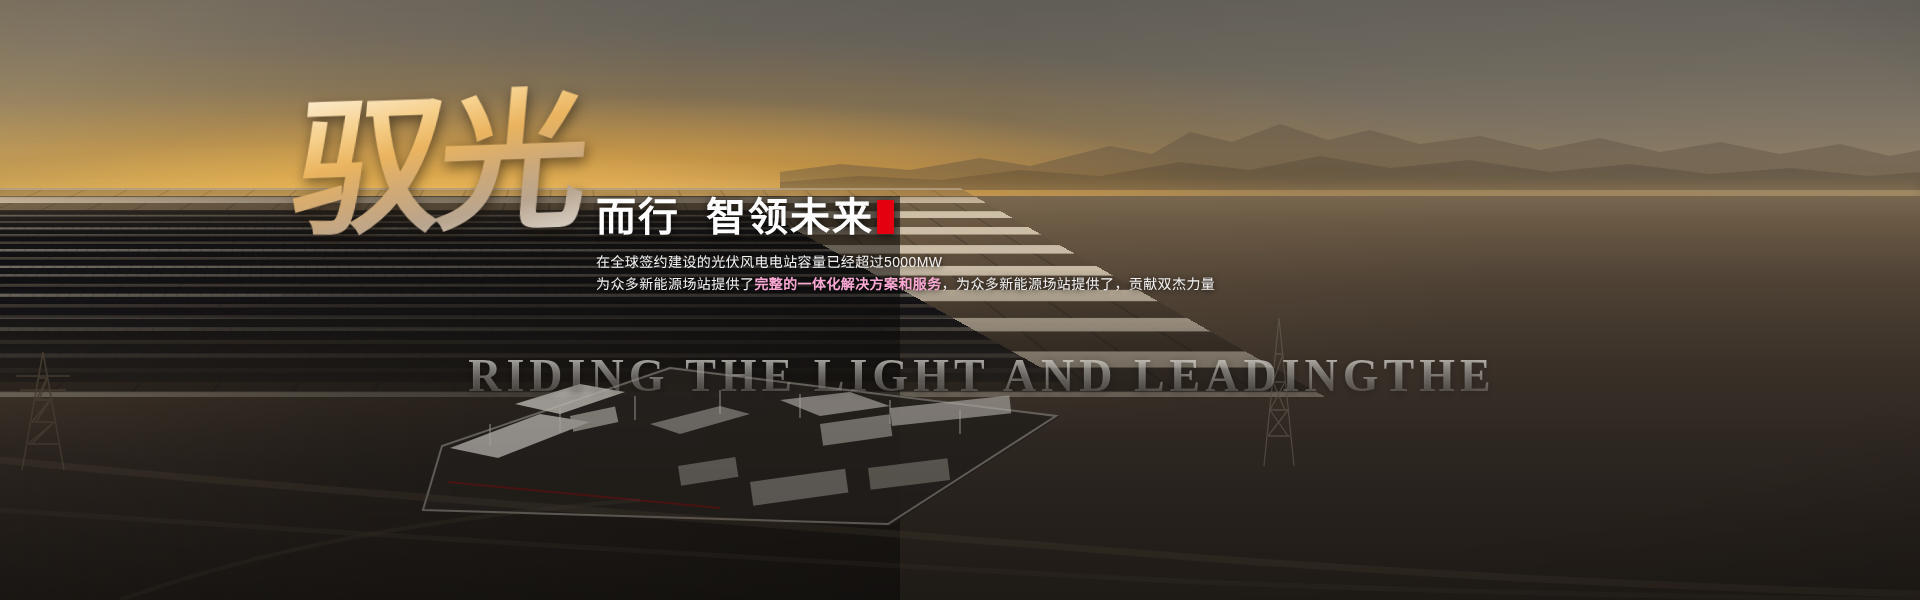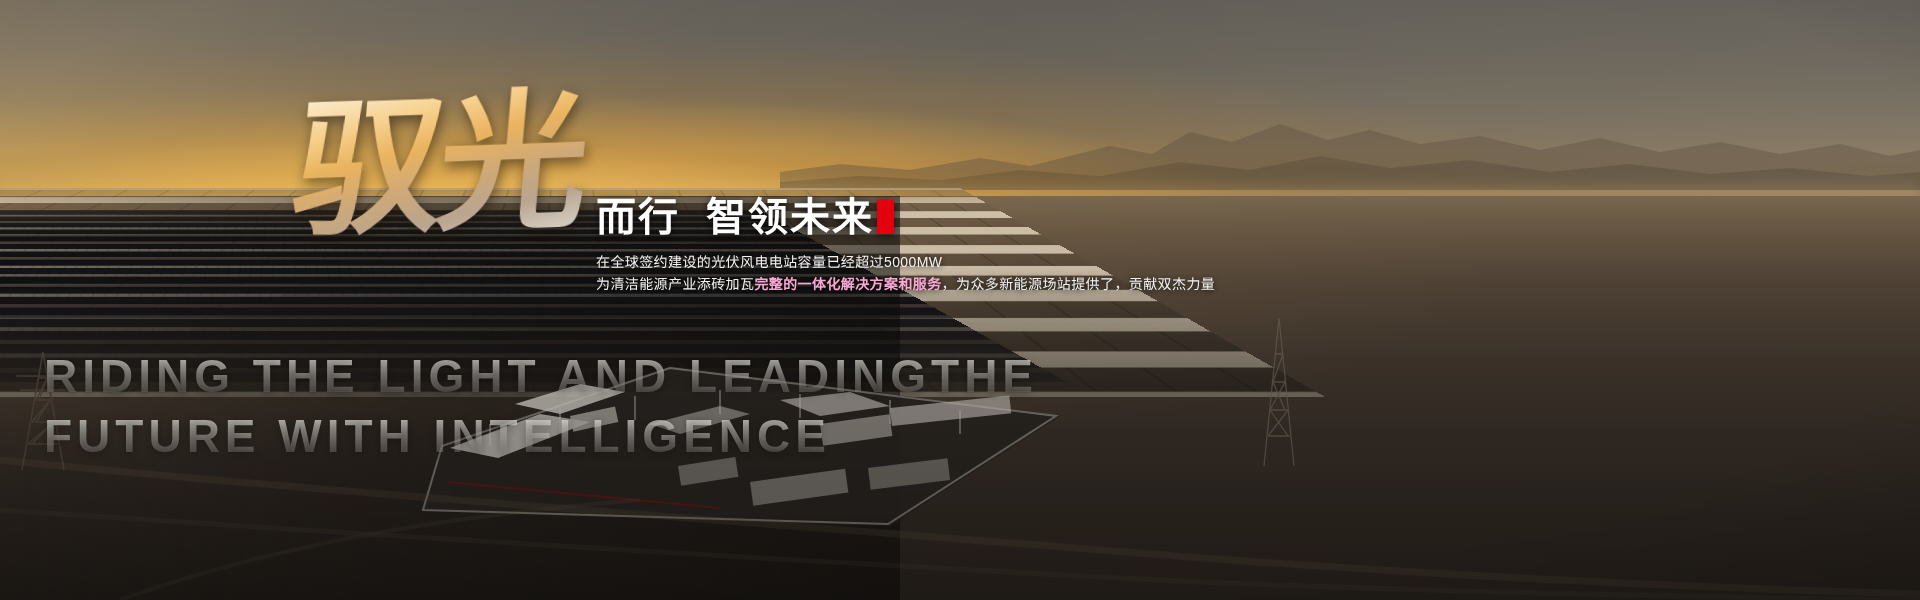--- a/index.html
+++ b/index.html
@@ -229,22 +229,22 @@
     font-size:14px;color:#f2f2f2;line-height:1.55;
     letter-spacing:.4px;
     text-shadow:0 1px 6px rgba(0,0,0,.85);
     white-space:nowrap;
   }
   .sub b{font-weight:700;color:#f9a8d4;}
 
   
   .eng{
     position:absolute;left:0;right:0;top:348px;
-    text-align:left;pointer-events:none;
-    font-family:Liberation Sans, sans-serif;
+    text-align:center;pointer-events:none;
+    font-family:Liberation Serif, serif;
     margin-left:44px;
   }
   .eng-line{
     font-size:46px;font-weight:700;letter-spacing:5px;line-height:1.22;
     color:transparent;
     background-image:linear-gradient(180deg,
       rgba(243,241,237,.92) 0%,
       rgba(222,219,212,.80) 30%,
       rgba(186,182,176,.62) 58%,
       rgba(140,136,130,.45) 82%,
@@ -348,21 +348,20 @@
   <div class="calligraphy">
     <div class="glyph">驭光</div>
   </div>
 
   <div class="copy">
     <div class="headline">
       <div class="headline-text">而行  智领未来</div>
       <div class="headline-mark"></div>
     </div>
     <div class="sub">在全球签约建设的光伏风电电站容量已经超过5000MW</div>
-    <div class="sub"><span>为清洁能源产业添砖加瓦</span><b>完整的一体化解决方案和服务</b><span>，为众多新能源场站提供了，贡献双杰力量</span></div>
+    <div class="sub"><span>为众多新能源场站提供了</span><b>完整的一体化解决方案和服务</b><span>，为众多新能源场站提供了，贡献双杰力量</span></div>
   </div>
 
   <div class="eng">
     <div class="eng-line l1">RIDING THE LIGHT AND LEADINGTHE</div>
-    <div class="eng-line l2">FUTURE WITH INTELLIGENCE</div>
   </div>
 
 </div>
 
 </body></html>

